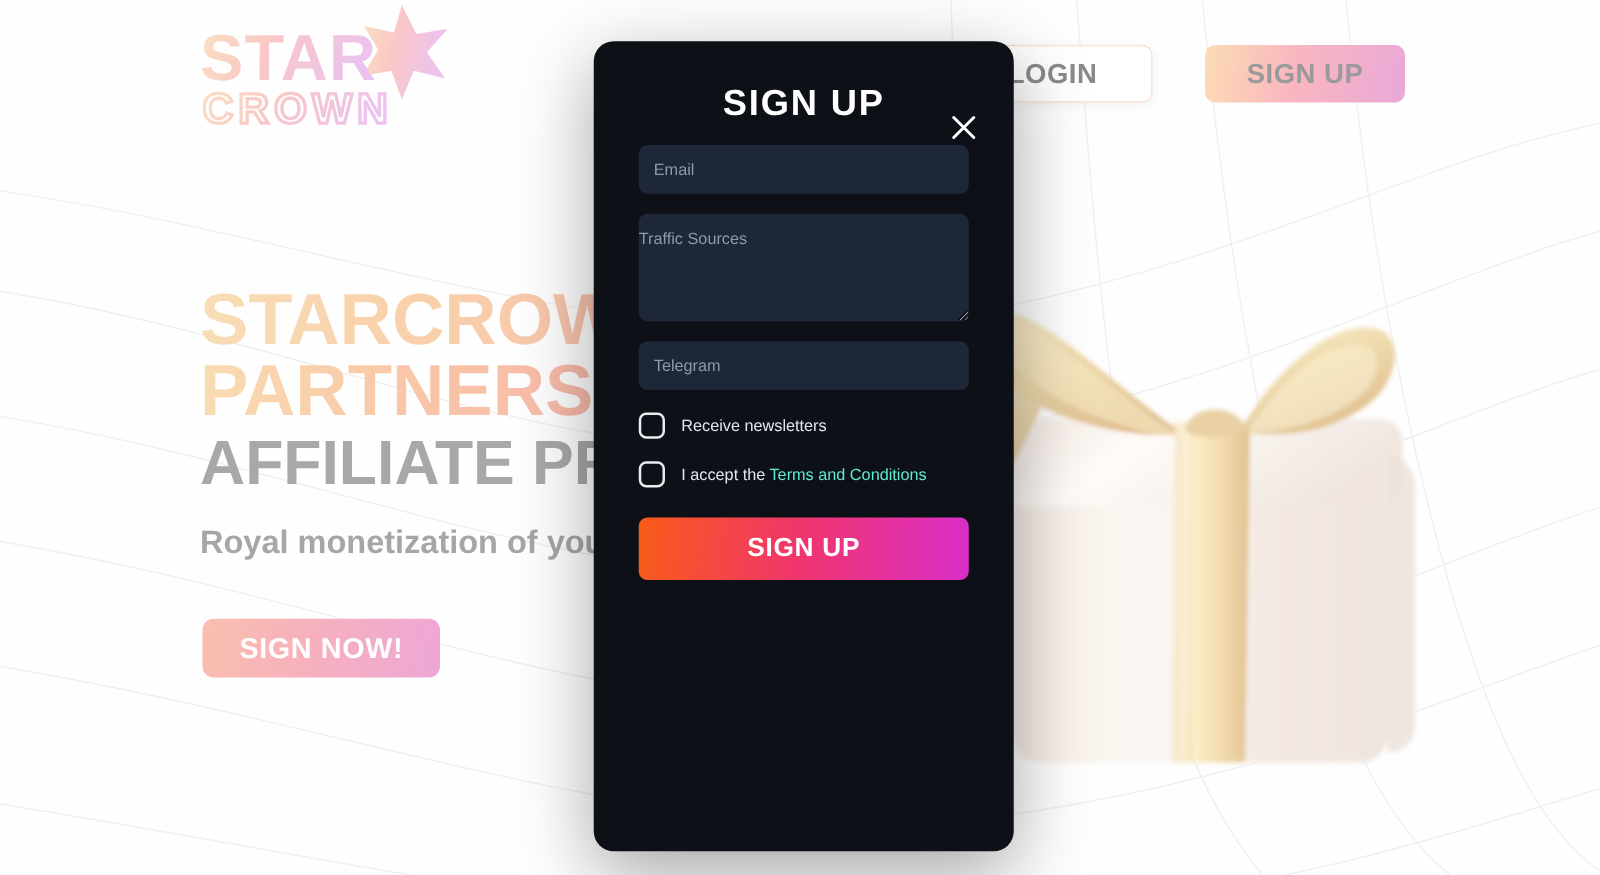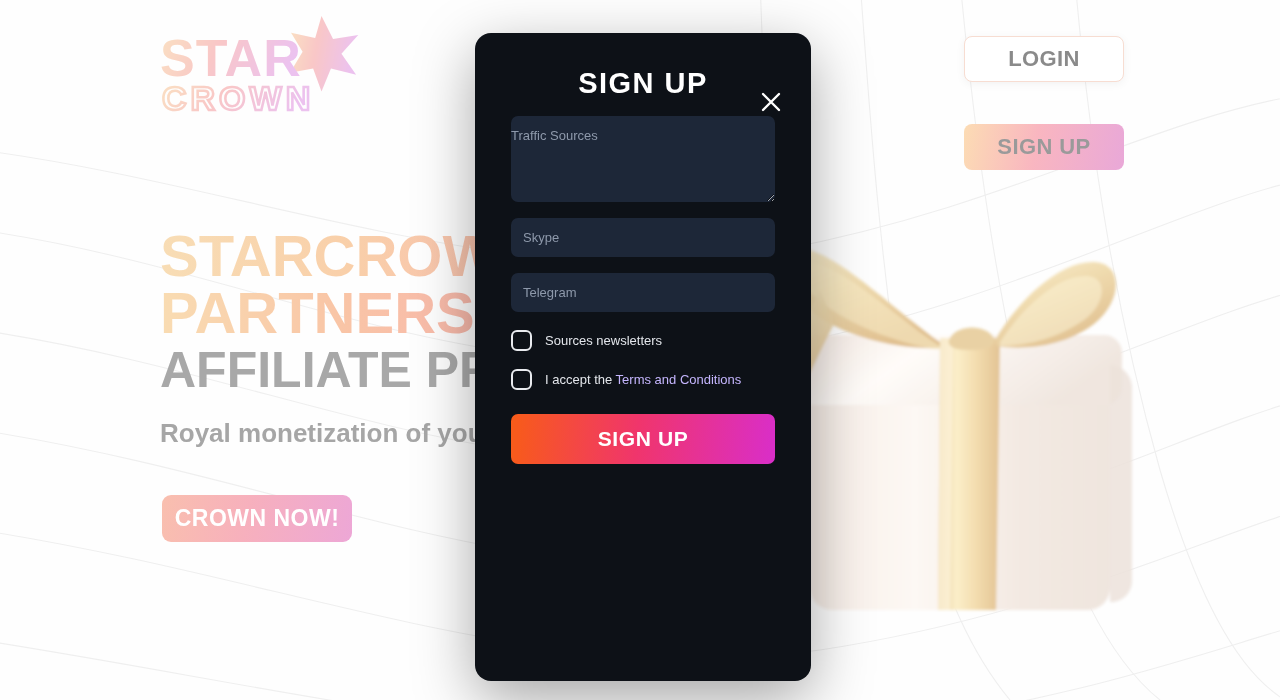--- a/index.html
+++ b/index.html
@@ -45,36 +45,35 @@
     top: 0;
     left: 0;
     width: 1280px;
     height: 110px;
     z-index: 3;
   }
 
   .logo {
     position: absolute;
     left: 160px;
-    top: 14px;
+    top: 2px;
     width: 200px;
     height: 105px;
     opacity: .30;
   }
 
   .logo svg { display: block; }
 
   .header-actions {
     position: absolute;
     right: 156px;
     top: 36px;
     display: flex;
     gap: 42px;
     align-items: center;
-    flex-direction: column;
   }
 
   .btn-login {
     width: 160px;
     height: 46px;
     border-radius: 8px;
     background: #ffffff;
     border: 1px solid #f7ddd2;
     color: #8a8a8a;
     font-size: 22px;
@@ -275,21 +274,21 @@
     background: transparent;
     cursor: pointer;
   }
 
   .check-label {
     color: #e3e6eb;
     font-size: 13px;
   }
 
   .link-pink {
-    color: #c4b5fd;
+    color: #5eead4;
     cursor: pointer;
   }
 
   
   .btn-submit {
     width: 264px;
     height: 50px;
     margin-top: 24px;
     border: none;
     border-radius: 7px;
@@ -404,51 +403,51 @@
     </div>
   </header>
 
   <section class="hero">
     <div class="hero-line hero-gradient-1">STARCROWN</div>
     <div class="hero-line hero-gradient-2">PARTNERS</div>
     <div class="hero-gray">AFFILIATE PROGRAM</div>
     <div class="hero-sub">Royal monetization of your traffic</div>
   </section>
 
-  <button class="btn-join">CROWN NOW!</button>
+  <button class="btn-join">SIGN NOW!</button>
 
   <div class="modal">
 
     <button class="modal-close">
       <svg width="22" height="22" viewBox="0 0 22 22">
         <path d="M3,3 L19,19 M19,3 L3,19" stroke="#ffffff" stroke-width="2.4" stroke-linecap="round" fill="none"></path>
       </svg>
     </button>
 
     <div class="modal-title">SIGN UP</div>
 
+    <div class="field">
+      <input type="text" placeholder="Email" style="">
+    </div>
 
 
 
 
     <div class="field">
       <textarea placeholder="Traffic Sources" style=""></textarea>
     </div>
 
-    <div class="field">
-      <input type="text" placeholder="Skype" style="">
-    </div>
 
     <div class="field">
       <input type="text" placeholder="Telegram" style="">
     </div>
 
     <div class="check-row">
       <div class="check-box"></div>
-      <span class="check-label">Sources newsletters</span>
+      <span class="check-label">Receive newsletters</span>
     </div>
 
     <div class="check-row">
       <div class="check-box"></div>
       <span class="check-label"><span>I accept the </span><span class="link-pink">Terms and Conditions</span></span>
     </div>
 
     <button class="btn-submit">SIGN UP</button>
 
   </div>

